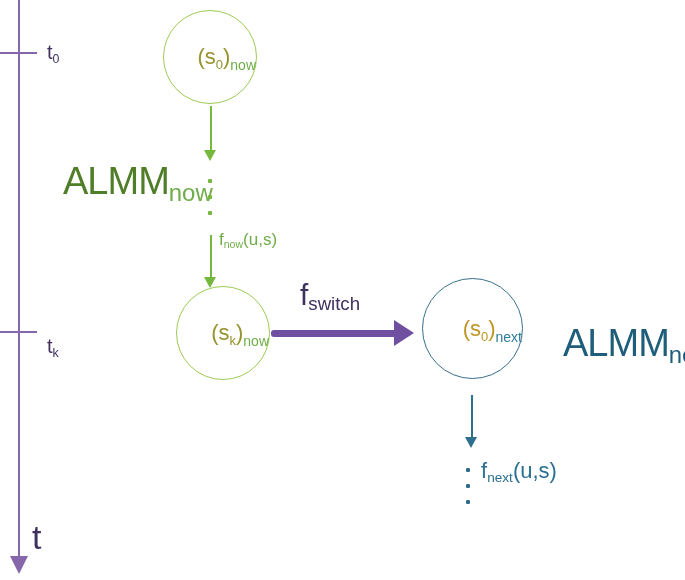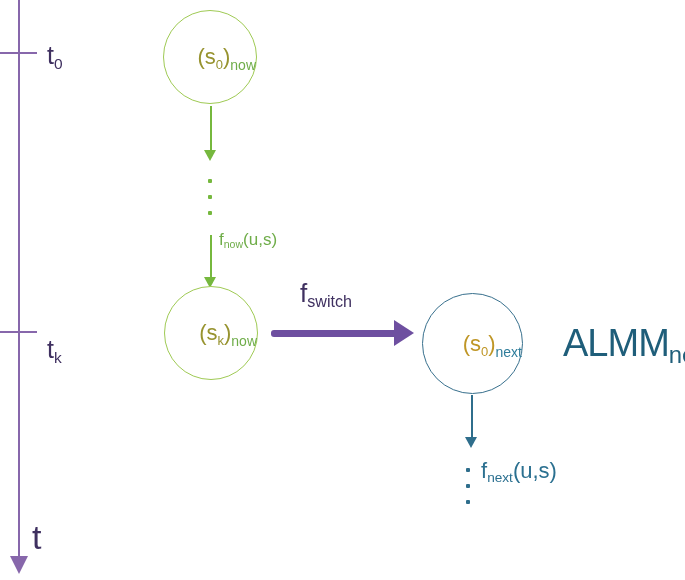--- a/index.html
+++ b/index.html
@@ -10,31 +10,31 @@
   .abs{position:absolute;}
 
   
   .axis-line{left:18px;top:0;width:2px;height:558px;background:var(--axis_purple);}
   .axis-head{left:10px;top:556px;width:0;height:0;
     border-left:9px solid transparent;border-right:9px solid transparent;
     border-top:18px solid var(--axis_purple);}
   .tick{height:2px;width:37px;left:0;background:var(--axis_purple);}
   .tick-t0{top:52px;}
   .tick-tk{top:331px;}
-  .tick-label{color:var(--purple_dark_text);font-size:25px;}
+  .tick-label{color:var(--purple_dark_text);font-size:20px;}
   .t0-label{left:47px;top:41px;}
   .tk-label{left:47px;top:335px;}
   .sub{font-size:0.62em;position:relative;top:0.3em;}
   .t-axis-label{left:32px;top:518px;font-size:34px;color:var(--purple_dark_text);}
 
   
   .circle{border-radius:50%;display:flex;align-items:center;justify-content:flex-end;background:#fff;box-sizing:border-box;}
   .c1{left:163px;top:10px;width:94px;height:94px;border:1.5px solid var(--green_circle);}
-  .c2{left:164px;top:286px;width:94px;height:94px;border:1.5px solid var(--green_circle);}
-  .c3{left:422px;top:293px;width:101px;height:101px;border:1.5px solid var(--teal_stroke);}
+  .c2{left:176px;top:286px;width:94px;height:94px;border:1.5px solid var(--green_circle);}
+  .c3{left:422px;top:278px;width:101px;height:101px;border:1.5px solid var(--teal_stroke);}
   .state-text{white-space:nowrap;font-size:22px;}
   .st-sub{font-size:13px;position:relative;top:5px;}
   .st-outer{font-size:14px;position:relative;top:6px;}
   .now-state .st-main{color:var(--olive_state_text);}
   .now-state .st-sub{color:var(--olive_state_text);}
   .now-state .st-outer{color:var(--green_sub_text);}
   .next-state .st-main{color:var(--gold_state_text);}
   .next-state .st-sub{color:var(--gold_state_text);}
   .next-state .st-outer{color:var(--next_sub_text);}
 
@@ -55,21 +55,21 @@
   .head2{left:204px;top:277px;border-top:11px solid var(--green_arrow);}
   .almm-now{left:63px;top:160px;font-size:38px;letter-spacing:-1px;color:var(--green_dark_text);white-space:nowrap;}
   .almm-sub{font-size:0.63em;position:relative;top:0.28em;letter-spacing:0;}
   .almm-now .almm-sub{color:var(--green_sub_text);}
 
   
   .switch-shaft{left:271px;top:330px;width:126px;height:7px;border-radius:3px;background:var(--switch_purple);}
   .switch-head{left:394px;top:320px;width:0;height:0;
     border-top:13px solid transparent;border-bottom:13px solid transparent;
     border-left:20px solid var(--switch_purple);}
-  .fswitch-label{left:300px;top:278px;font-size:26px;color:var(--purple_dark_text);white-space:nowrap;}
+  .fswitch-label{left:300px;top:278px;font-size:30px;color:var(--purple_dark_text);white-space:nowrap;}
 
   
   .almm-next{left:563px;top:322px;font-size:38px;letter-spacing:-1px;color:var(--teal_dark_text);white-space:nowrap;}
   .almm-next .almm-sub{color:var(--teal_dark_text);}
   .shaft3{left:471px;top:395px;height:43px;}
   .head3{left:465px;top:437px;border-top:11px solid var(--teal_arrow);}
   .dots-next{left:466px;top:468px;}
   .dots-next .dot{background:var(--teal_arrow);}
   .fnext-label{left:481px;top:458px;font-size:22px;color:var(--teal_text);white-space:nowrap;}
 </style>
@@ -85,20 +85,21 @@
   <div class="abs tick-label t0-label"><span>t</span><span class="sub">0</span></div>
   <div class="abs tick-label tk-label"><span>t</span><span class="sub">k</span></div>
   <div class="abs t-axis-label">t</div>
 
   <div class="abs circle c1">
     <div class="state-text now-state">
       <span class="st-main">(s</span><span class="st-sub">0</span><span class="st-main">)</span><span class="st-outer">now</span>
     </div>
   </div>
 
+  <div class="abs almm-now"><span>ALMM</span><span class="almm-sub">now</span></div>
 
   <div class="abs v-shaft green shaft1"></div>
   <div class="abs head-down head1"></div>
 
   <div class="abs dots dots-now">
     <div class="dot"></div>
     <div class="dot"></div>
     <div class="dot"></div>
   </div>
   <div class="abs fnow-label"><span>f</span><span class="f-sub">now</span><span>(u,s)</span></div>

